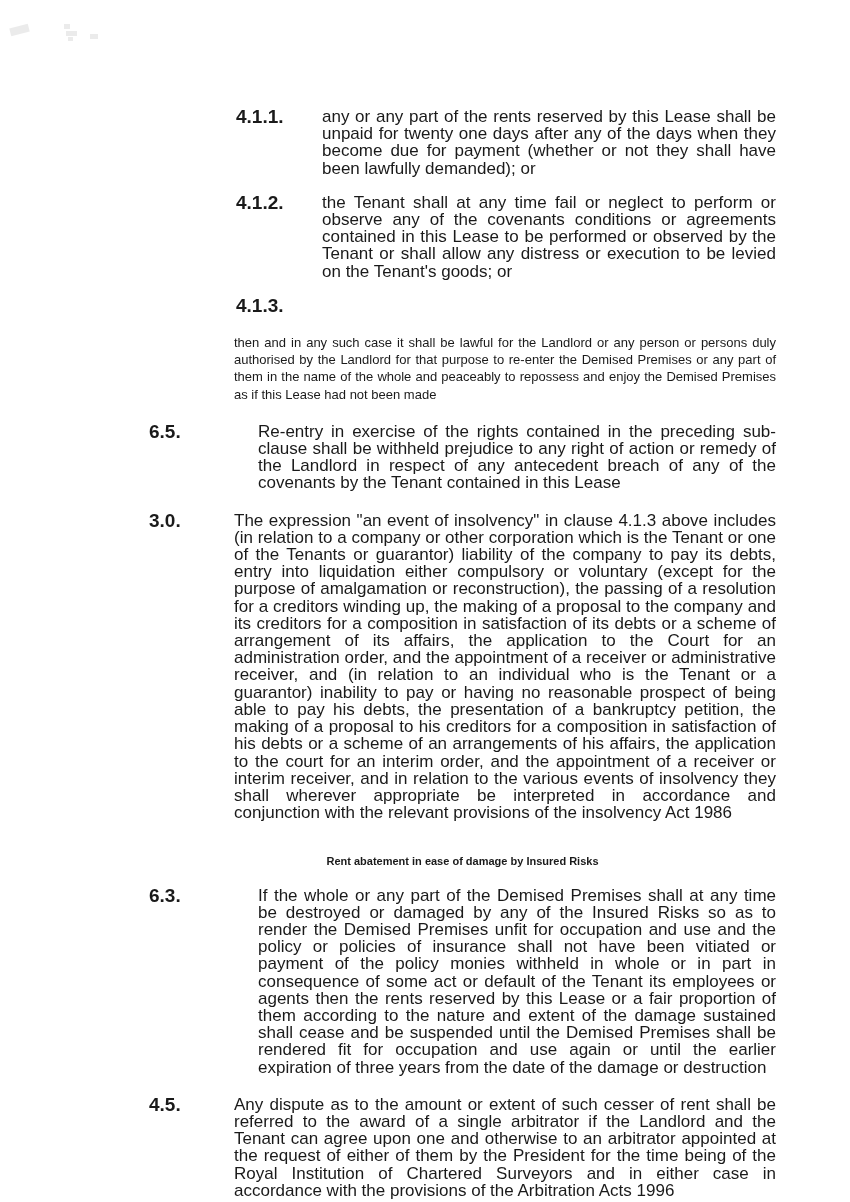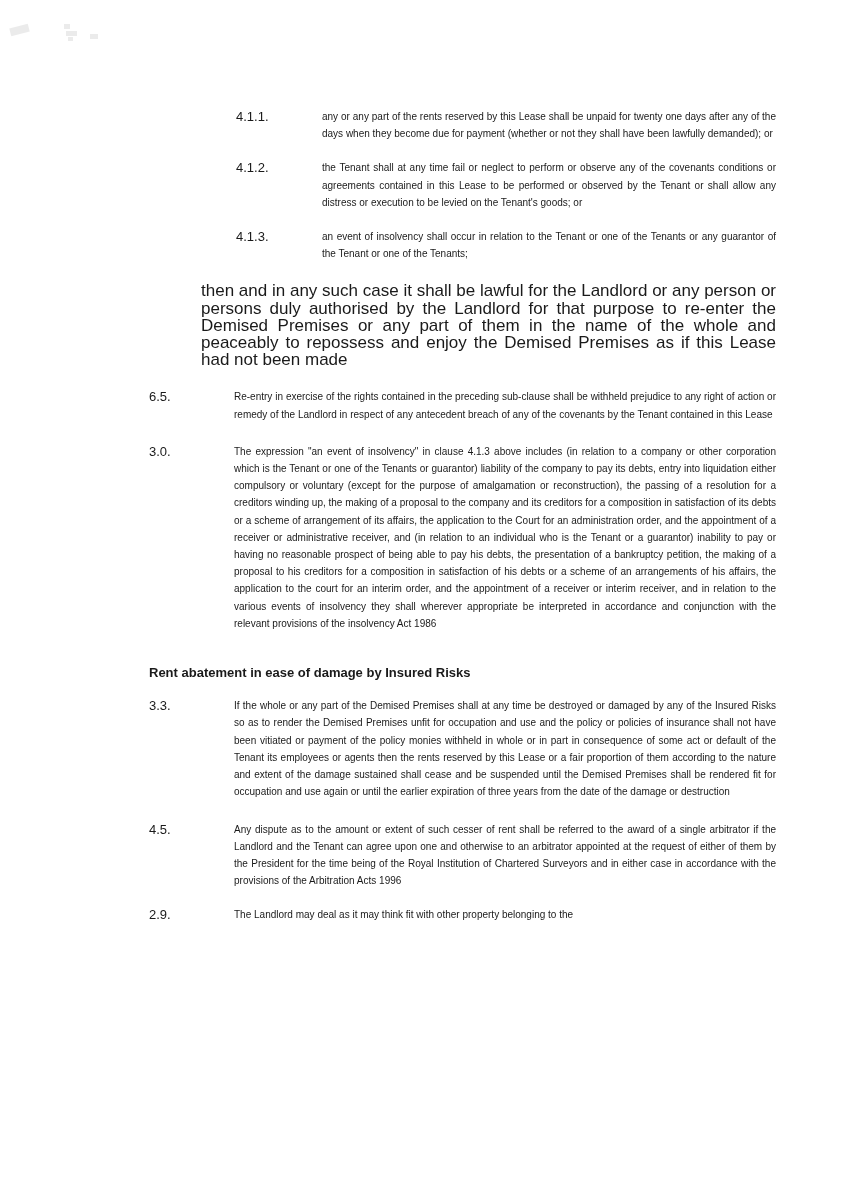--- a/index.html
+++ b/index.html
@@ -41,55 +41,57 @@
   }
 
   
   .clause {
     display: flex;
     align-items: flex-start;
     margin-bottom: 17px;
   }
   .clause-num {
     flex: 0 0 auto;
-    font-size: 13px;
+    font-size: 19px;
     line-height: 17.2px;
     white-space: nowrap;
+    font-weight: bold;
   }
   .clause-body {
     flex: 1 1 auto;
-    font-size: 10px;
+    font-size: 17px;
     line-height: 17.2px;
     text-align: justify;
     text-justify: inter-word;
     hyphens: none;
   }
   
   .lvl1 > .clause-num  { width: 85px; }
   
   .lvl2 { padding-left: 87px; }
   .lvl2 > .clause-num  { width: 86px; }
 
   .flow {
-    font-size: 17px;
+    font-size: 13px;
     line-height: 17.2px;
     text-align: justify;
-    margin-left: 52px;
+    margin-left: 85px;
     margin-bottom: 17px;
   }
 
   .section-heading {
-    font-size: 13px;
+    font-size: 11px;
     line-height: 17.2px;
     font-weight: bold;
     margin-bottom: 16px;
+    text-align: center;
   }
 
   .gap-before-heading { margin-top: 32px; }
-  .tight { margin-bottom: 20px; }
+  .tight { margin-bottom: 20px; gap: 24px; }
 </style>
 </head>
 <body>
 
 <div id="page">
 
   <div class="speckle sp1"></div>
   <div class="speckle sp2"></div>
   <div class="speckle sp3"></div>
   <div class="speckle sp4"></div>
@@ -102,39 +104,38 @@
       <div class="clause-body">any or any part of the rents reserved by this Lease shall be unpaid for twenty one days after any of the days when they become due for payment (whether or not they shall have been lawfully demanded); or</div>
     </div>
 
     <div class="clause lvl2">
       <div class="clause-num">4.1.2.</div>
       <div class="clause-body">the Tenant shall at any time fail or neglect to perform or observe any of the covenants conditions or agreements contained in this Lease to be performed or observed by the Tenant or shall allow any distress or execution to be levied on the Tenant's goods; or</div>
     </div>
 
     <div class="clause lvl2 tight">
       <div class="clause-num">4.1.3.</div>
-      <div class="clause-body">an event of insolvency shall occur in relation to the Tenant or one of the Tenants or any guarantor of the Tenant or one of the Tenants;</div>
     </div>
 
     <div class="flow tight">then and in any such case it shall be lawful for the Landlord or any person or persons duly authorised by the Landlord for that purpose to re-enter the Demised Premises or any part of them in the name of the whole and peaceably to repossess and enjoy the Demised Premises as if this Lease had not been made</div>
 
     <div class="clause lvl1 tight">
       <div class="clause-num">6.5.</div>
       <div class="clause-body">Re-entry in exercise of the rights contained in the preceding sub-clause shall be withheld prejudice to any right of action or remedy of the Landlord in respect of any antecedent breach of any of the covenants by the Tenant contained in this Lease</div>
     </div>
 
     <div class="clause lvl1">
       <div class="clause-num">3.0.</div>
       <div class="clause-body">The expression "an event of insolvency" in clause 4.1.3 above includes (in relation to a company or other corporation which is the Tenant or one of the Tenants or guarantor) liability of the company to pay its debts, entry into liquidation either compulsory or voluntary (except for the purpose of amalgamation or reconstruction), the passing of a resolution for a creditors winding up, the making of a proposal to the company and its creditors for a composition in satisfaction of its debts or a scheme of arrangement of its affairs, the application to the Court for an administration order, and the appointment of a receiver or administrative receiver, and (in relation to an individual who is the Tenant or a guarantor) inability to pay or having no reasonable prospect of being able to pay his debts, the presentation of a bankruptcy petition, the making of a proposal to his creditors for a composition in satisfaction of his debts or a scheme of an arrangements of his affairs, the application to the court for an interim order, and the appointment of a receiver or interim receiver, and in relation to the various events of insolvency they shall wherever appropriate be interpreted in accordance and conjunction with the relevant provisions of the insolvency Act 1986</div>
     </div>
 
     <div class="section-heading gap-before-heading">Rent abatement in ease of damage by Insured Risks</div>
 
     <div class="clause lvl1 tight">
-      <div class="clause-num">3.3.</div>
+      <div class="clause-num">6.3.</div>
       <div class="clause-body">If the whole or any part of the Demised Premises shall at any time be destroyed or damaged by any of the Insured Risks so as to render the Demised Premises unfit for occupation and use and the policy or policies of insurance shall not have been vitiated or payment of the policy monies withheld in whole or in part in consequence of some act or default of the Tenant its employees or agents then the rents reserved by this Lease or a fair proportion of them according to the nature and extent of the damage sustained shall cease and be suspended until the Demised Premises shall be rendered fit for occupation and use again or until the earlier expiration of three years from the date of the damage or destruction</div>
     </div>
 
     <div class="clause lvl1">
       <div class="clause-num">4.5.</div>
       <div class="clause-body">Any dispute as to the amount or extent of such cesser of rent shall be referred to the award of a single arbitrator if the Landlord and the Tenant can agree upon one and otherwise to an arbitrator appointed at the request of either of them by the President for the time being of the Royal Institution of Chartered Surveyors and in either case in accordance with the provisions of the Arbitration Acts 1996</div>
     </div>
 
 
     <div class="clause lvl1">

